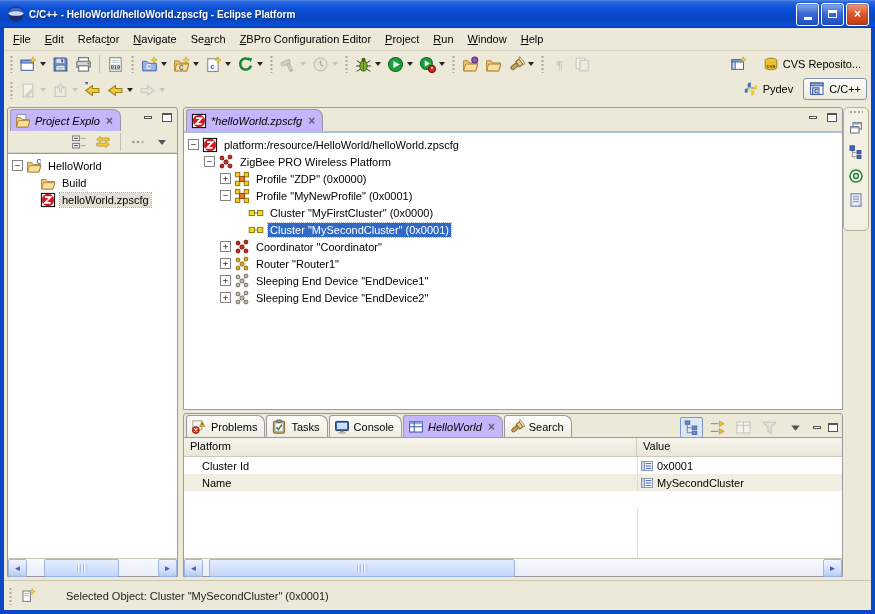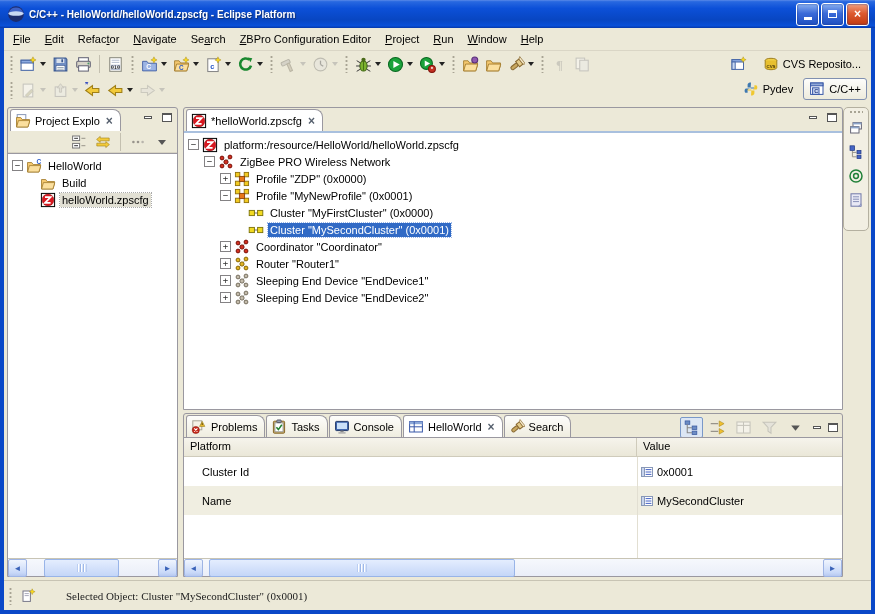--- a/index.html
+++ b/index.html
@@ -43,21 +43,21 @@
   .pbtn.active{border-color:#8090B0;background:linear-gradient(180deg,#FDFDFB,#EDEBDD);}
   .pbtn .icon{width:16px;height:16px;}
   
   .workspace{position:absolute;left:0;right:0;top:75px;bottom:29px;}
   .panel{position:absolute;border:1px solid #9A98A0;border-radius:3px 3px 0 0;background:#ECE9D8;box-sizing:border-box;}
   
   .vtabs{height:23px;display:flex;align-items:flex-end;position:relative;padding-left:2px;}
   .vtab{display:flex;align-items:center;gap:4px;height:21px;padding:0 7px 0 4px;margin-right:1px;
     border:1px solid #9A98A0;border-bottom:none;border-radius:3px 8px 0 0;
     background:linear-gradient(180deg,#FDFDFB,#EFEDDF);white-space:nowrap;}
-  .vtab.active{background:#ffffff;}
+  .vtab.active{background:#c4b5fd;font-style:italic;}
   .vtab .icon{width:16px;height:16px;flex:none;}
   .tab-close{color:#56606E;font-weight:bold;font-size:12px;line-height:10px;margin-left:2px;}
   .minmax{position:absolute;right:4px;top:4px;display:flex;gap:6px;align-items:center;}
   .mm{width:13px;height:11px;display:flex;align-items:center;justify-content:center;}
   .mm .g-min{width:8px;height:3px;border:1px solid #555;box-sizing:border-box;background:#fff;}
   .mm .g-max{width:10px;height:9px;border:1px solid #555;border-top:2px solid #555;box-sizing:border-box;background:#fff;}
   
   #left-panel{left:3px;top:4px;width:171px;bottom:4px;}
   .view-toolbar{height:21px;display:flex;justify-content:flex-end;align-items:center;gap:2px;padding-right:4px;border-bottom:1px solid #D8D4C4;}
   .view-toolbar .tbtn .icon{width:16px;height:16px;}
@@ -85,39 +85,39 @@
   
   #bottom-panel{left:179px;right:28px;top:310px;bottom:4px;}
   .bp-toolbar{position:absolute;right:3px;top:3px;display:flex;align-items:center;gap:3px;}
   .bp-toolbar .tbtn{height:19px;}
   .tbtn.pressed{border-color:#7A98C8;background:#DCE6F4;}
   .props-table{position:absolute;left:0;right:0;top:23px;bottom:17px;background:#fff;border-top:1px solid #9A98A0;}
   .ptable-header{height:18px;display:flex;background:linear-gradient(180deg,#F6F4EC,#EAE7D8);border-bottom:1px solid #CFCBBB;}
   .ptable-header .col{padding:2px 6px;box-sizing:border-box;}
   .col-prop{width:453px;border-right:1px solid #CFCBBB;}
   .col-val{flex:1;}
-  .prow{height:29px;display:flex;align-items:center;}
+  .prow{height:17px;display:flex;align-items:center;}
   .prow.alt{background:#F0EEE1;}
   .prow .cell-p{width:453px;padding-left:18px;box-sizing:border-box;}
   .prow .cell-v{flex:1;display:flex;align-items:center;gap:4px;border-left:1px solid #E2DFD2;padding-left:3px;height:100%;}
   .cell-v .icon{width:12px;height:12px;}
   .ptable-rest{position:absolute;left:0;right:0;top:70px;bottom:0;}
   .ptable-rest .vline{position:absolute;left:453px;top:0;bottom:0;width:1px;background:#E2DFD2;}
   
   .hscroll{position:absolute;height:17px;left:0;right:0;bottom:0;display:flex;background:#F2F4FA;border-top:1px solid #C8C4B4;}
   .sb-btn{width:17px;height:16px;flex:none;border:1px solid #9EB4E4;border-radius:2px;
     background:linear-gradient(180deg,#F0F5FE,#C8D8F8 80%,#B6C8F0);color:#3A62B8;font-size:8px;
     display:flex;align-items:center;justify-content:center;}
   .sb-track{flex:1;position:relative;background:linear-gradient(180deg,#F6F8FD,#EAEEF8);}
   .sb-thumb{position:absolute;top:0;height:16px;border:1px solid #98B4E8;border-radius:2px;
     background:linear-gradient(180deg,#E4EDFE,#C4D6F8);}
   .sb-thumb::after{content:"";position:absolute;left:50%;top:4px;width:9px;height:8px;transform:translateX(-50%);
     background-image:repeating-linear-gradient(90deg,#9EB8E8 0 1px,#fff 1px 2px,transparent 2px 3px);}
   
-  .statusbar{position:absolute;left:0;right:0;bottom:0;height:29px;border-top:1px solid #C8C4B4;display:flex;align-items:center;font-family:Liberation Serif, serif;}
+  .statusbar{position:absolute;left:0;right:0;bottom:0;height:29px;border-top:1px solid #C8C4B4;display:flex;align-items:center;}
   .statusbar .drag-dots{width:6px;height:18px;margin:0 6px 0 4px;
     background-image:radial-gradient(circle,#A8A494 1px,transparent 1.2px);background-size:3px 4px;background-repeat:repeat-y;background-position:1px 0;}
   .statusbar .icon{width:16px;height:16px;margin-right:30px;}
   .status-text{color:#222;}
   svg{display:block;}
 </style>
 </head>
 <body>
 
 <div class="frame">
@@ -596,21 +596,21 @@
                       <line x1="4" y1="12" x2="8" y2="8"></line>
                       <line x1="12" y1="12" x2="8" y2="8"></line>
                     </g>
                     <circle cx="4" cy="4" r="1.9" fill="#D23020" stroke="#7A1008"></circle>
                     <circle cx="12" cy="3" r="1.9" fill="#D23020" stroke="#7A1008"></circle>
                     <circle cx="4" cy="12" r="1.9" fill="#D23020" stroke="#7A1008"></circle>
                     <circle cx="12" cy="12" r="1.9" fill="#D23020" stroke="#7A1008"></circle>
                     <circle cx="8" cy="8" r="2.1" fill="#D23020" stroke="#7A1008"></circle>
                   </svg>
                 </span>
-                <span class="tlabel">ZigBee PRO Wireless Network</span>
+                <span class="tlabel">ZigBee PRO Wireless Platform</span>
               </div>
               <div class="trow" style="padding-left: 34px;">
                 <span class="expander">+</span>
                 <span class="icon">
                   <svg width="100%" height="100%" viewBox="0 0 16 16">
                     <g stroke="#907008" stroke-width="0.9" fill="#F2CA22">
                       <rect x="1.4" y="1.4" width="4.4" height="4.4"></rect>
                       <rect x="10.2" y="1.4" width="4.4" height="4.4"></rect>
                       <rect x="1.4" y="10.2" width="4.4" height="4.4"></rect>
                       <rect x="10.2" y="10.2" width="4.4" height="4.4"></rect>

